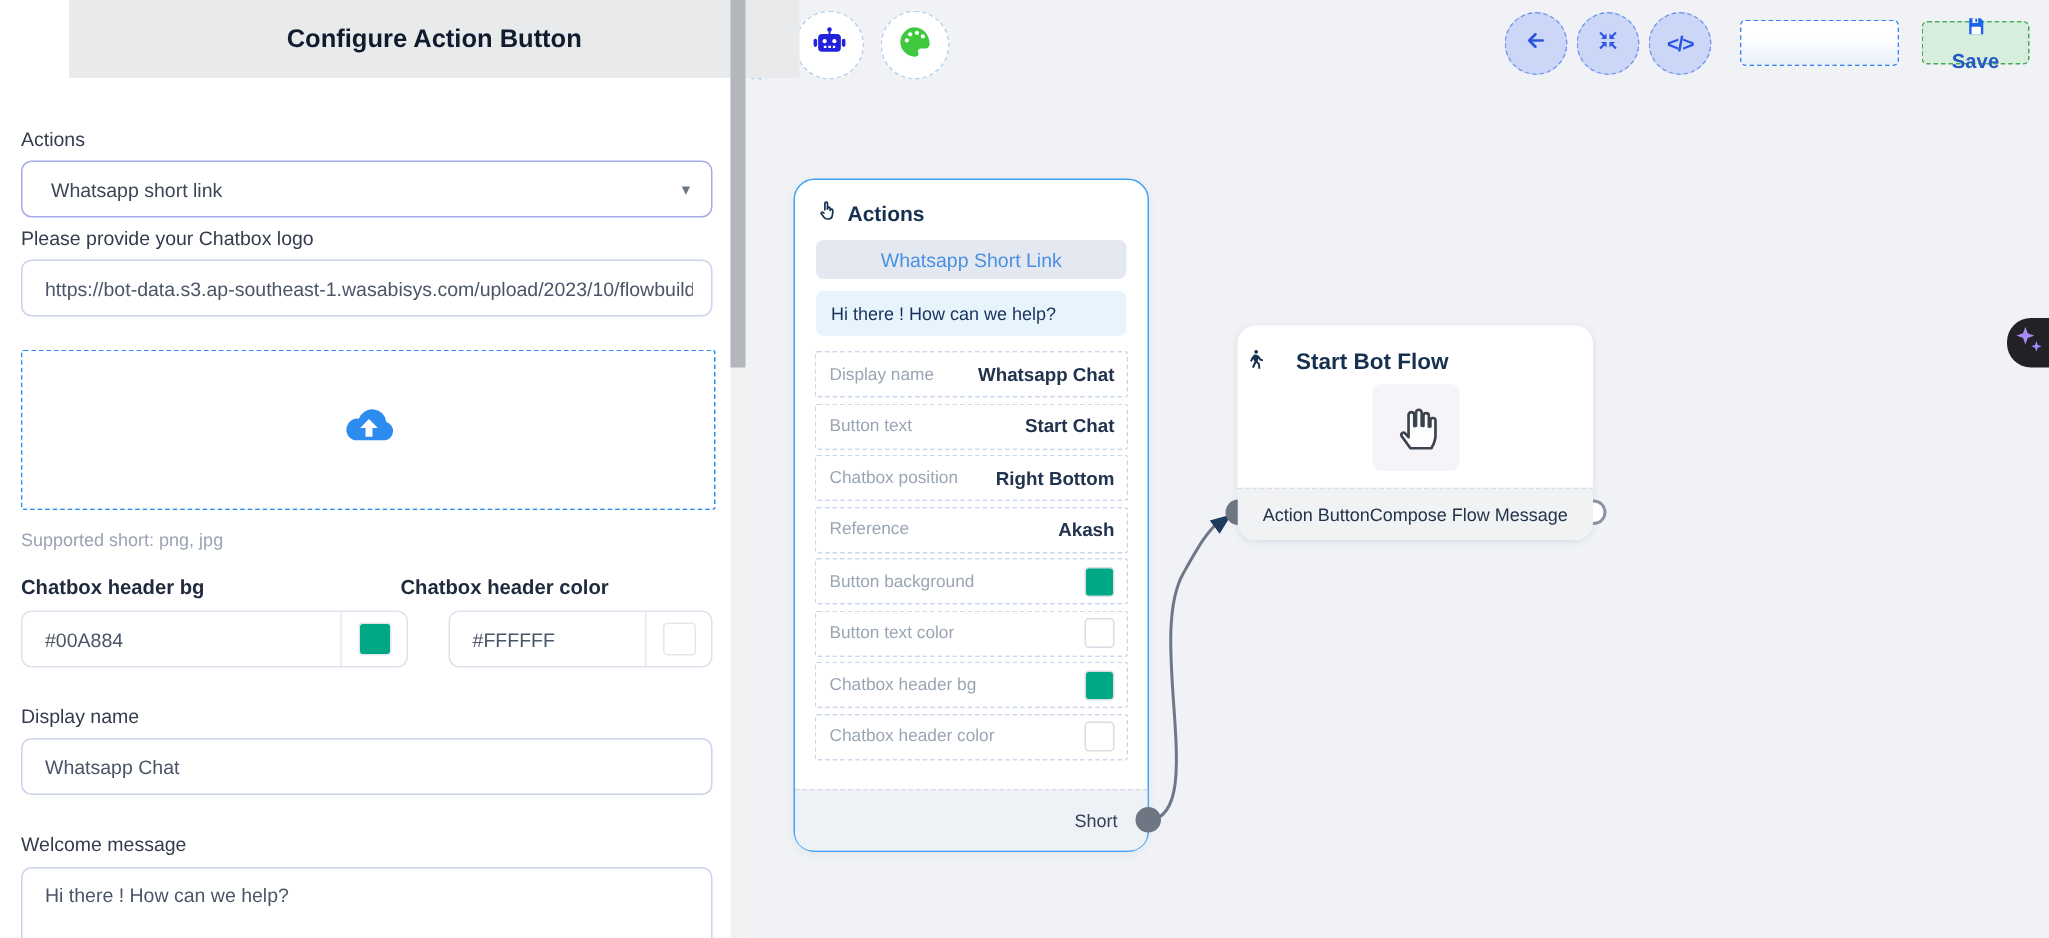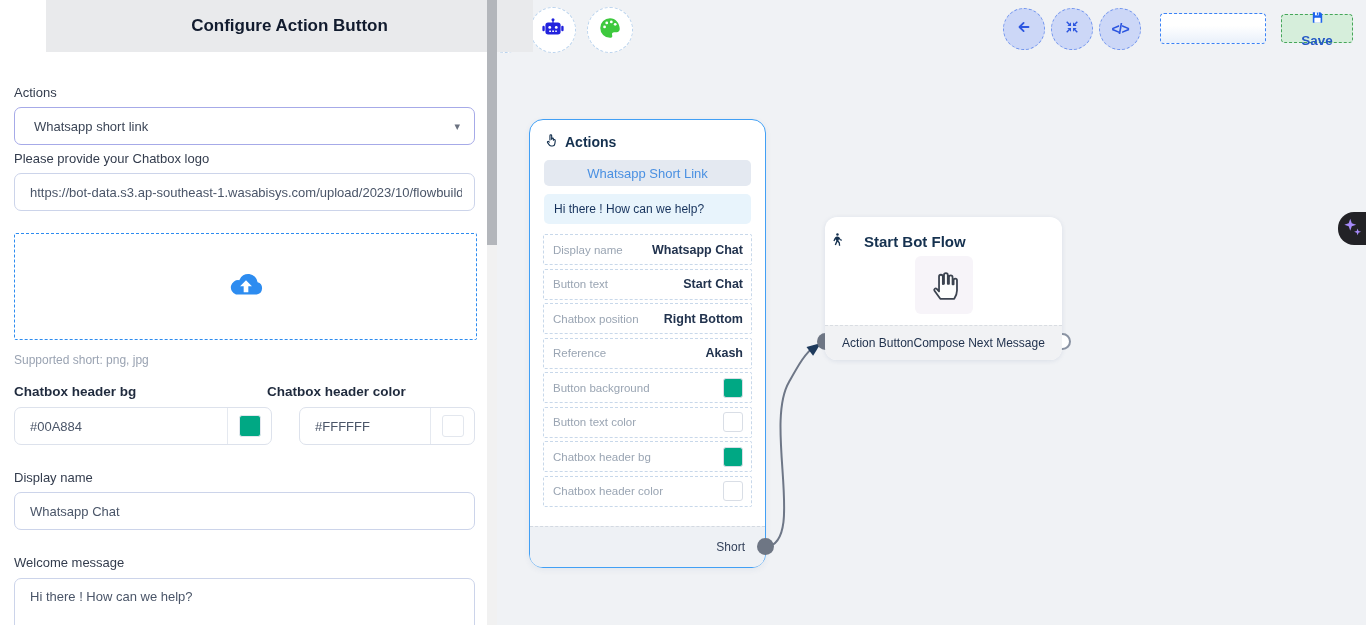--- a/index.html
+++ b/index.html
@@ -247,21 +247,21 @@
       <span>
         <svg width="34" height="38" viewBox="0 0 32 36" fill="#fdfdfd" stroke="#3c4350" stroke-width="1.7" stroke-linejoin="round">
           <path d="M12.5 33l-5.5-7.6c-1-1.4.9-3 2.1-1.8l2.2 2.4V12a1.8 1.8 0 0 1 3.6 0v7l1.1-.2v-8.3a1.8 1.8 0 0 1 3.6 0v8.3l1.1.1v-6.4a1.7 1.7 0 0 1 3.4 0v6.8l1-.1v-3.7a1.6 1.6 0 0 1 3.2 0V25c0 3.2-1 5.4-2.6 8z"></path>
         </svg>
       </span>
     </div>
     <span class="port-dot dot-action"></span>
     <span class="port-ring"></span>
     <div class="start-footer">
       <span>Action Button</span>
-      <span>Compose Next Message</span>
+      <span>Compose Flow Message</span>
     </div>
   </div>
 
   <div class="ai-pill">
     <span>
       <svg width="22" height="24" viewBox="0 0 24 24" fill="#a78bfa">
         <path d="M9 3l1.7 4.8L15.5 9.5l-4.8 1.7L9 16l-1.7-4.8L2.5 9.5l4.8-1.7z"></path>
         <path d="M17 13.5l1 2.8 2.8 1-2.8 1-1 2.8-1-2.8-2.8-1 2.8-1z"></path>
       </svg>
     </span>

